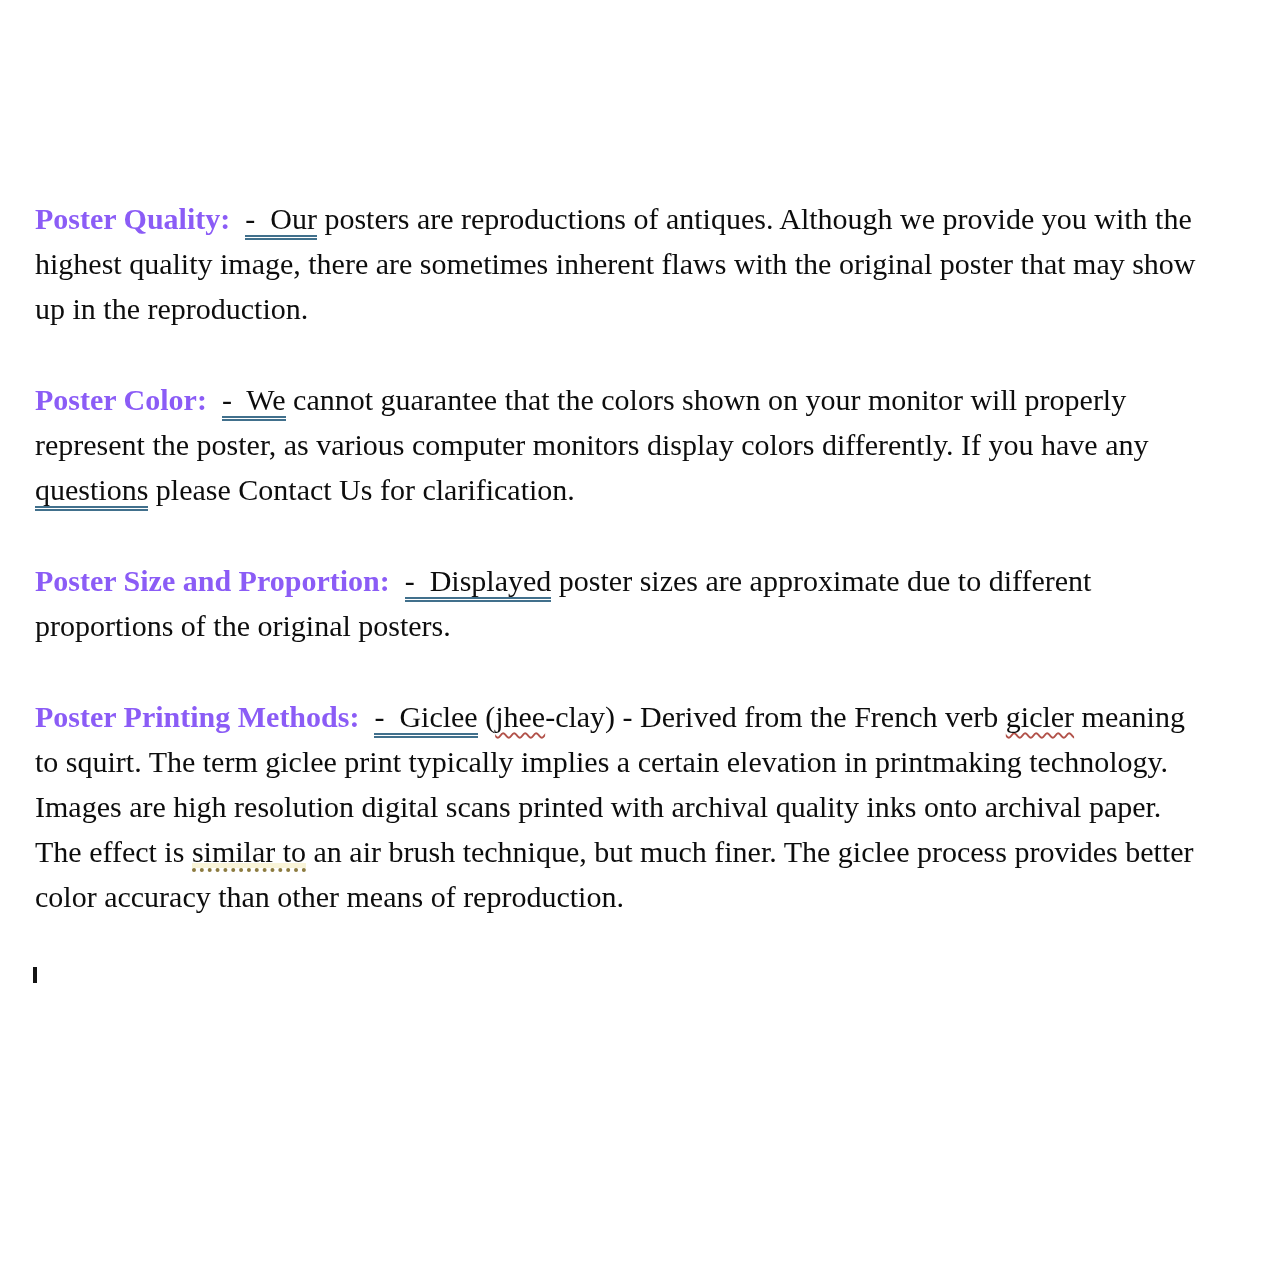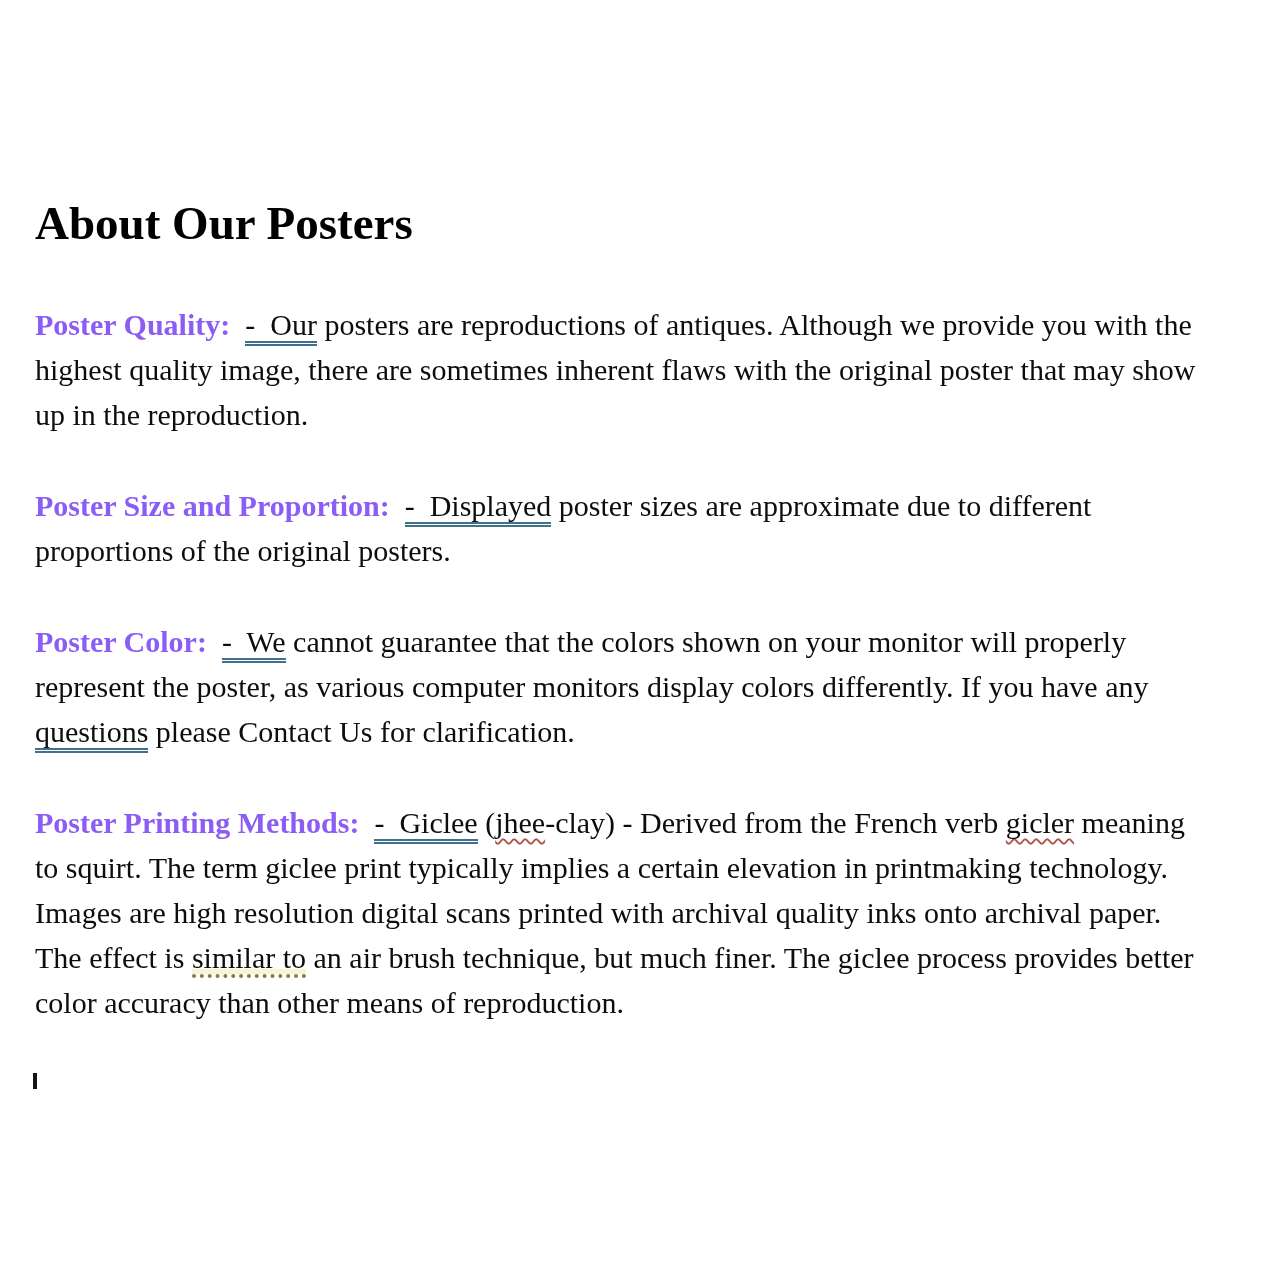--- a/index.html
+++ b/index.html
@@ -65,25 +65,24 @@
     height: 16px;
     background: #141414;
     margin: 48px 0 0 -2px;
   }
 </style>
 </head>
 <body>
 
 <div class="page">
 
-  <h1 class="doc-title">About Our Posters</h1>
 
   <p class="para"><b class="label">Poster Quality:  </b><span class="dunder">-  Our</span><span> posters are reproductions of antiques. Although we provide you with the highest quality image, there are sometimes inherent flaws with the original poster that may show up in the reproduction.</span></p>
 
+  <p class="para"><b class="label">Poster Color:  </b><span class="dunder">-  We</span><span> cannot guarantee that the colors shown on your monitor will properly represent the poster, as various computer monitors display colors differently. If you have any </span><span class="dunder">questions</span><span> please Contact Us for clarification.</span></p>
+
   <p class="para"><b class="label">Poster Size and Proportion:  </b><span class="dunder">-  Displayed</span><span> poster sizes are approximate due to different proportions of the original posters.</span></p>
-
-  <p class="para"><b class="label">Poster Color:  </b><span class="dunder">-  We</span><span> cannot guarantee that the colors shown on your monitor will properly represent the poster, as various computer monitors display colors differently. If you have any </span><span class="dunder">questions</span><span> please Contact Us for clarification.</span></p>
 
   <p class="para"><b class="label">Poster Printing Methods:  </b><span class="dunder">-  Giclee</span><span> (</span><span class="squiggle">jhee</span><span>-clay) - Derived from the French verb </span><span class="squiggle">gicler</span><span> meaning to squirt. The term giclee print typically implies a certain elevation in printmaking technology. Images are high resolution digital scans printed with archival quality inks onto archival paper. The effect is </span><span class="dotted">similar to</span><span> an air brush technique, but much finer. The giclee process provides better color accuracy than other means of reproduction.</span></p>
 
   <div class="caret"></div>
 
 </div>
 
 </body></html>

